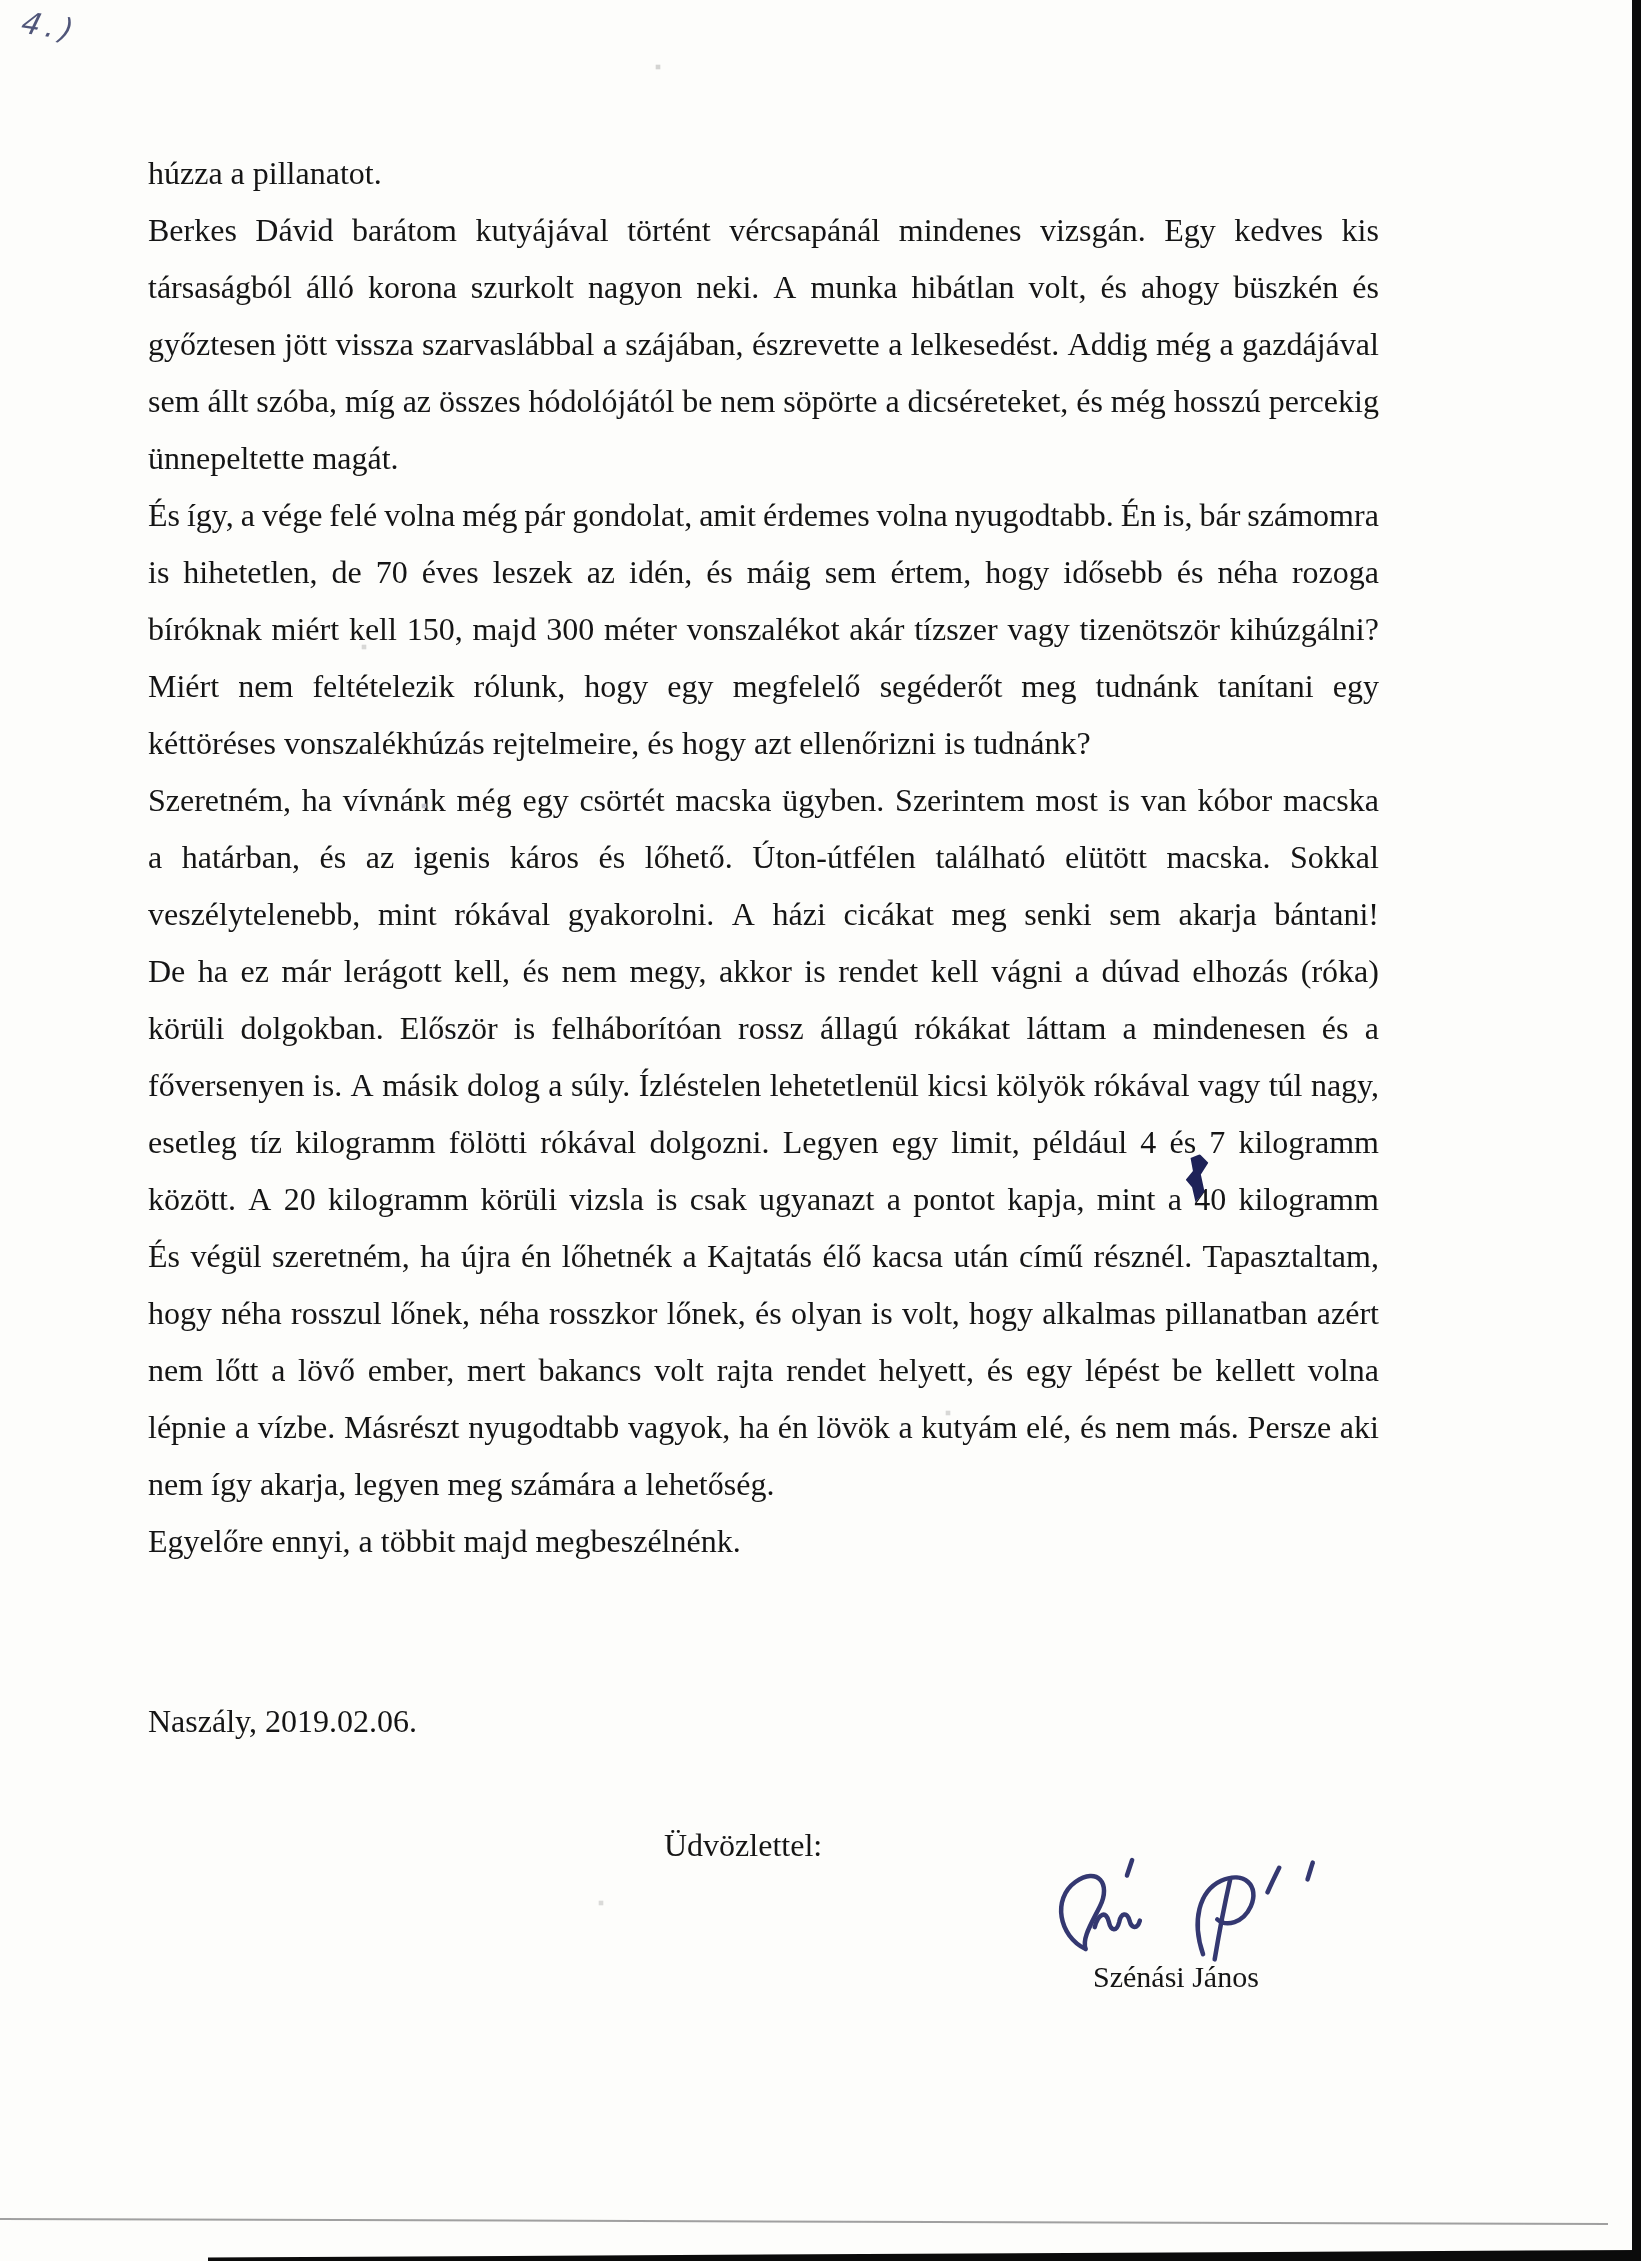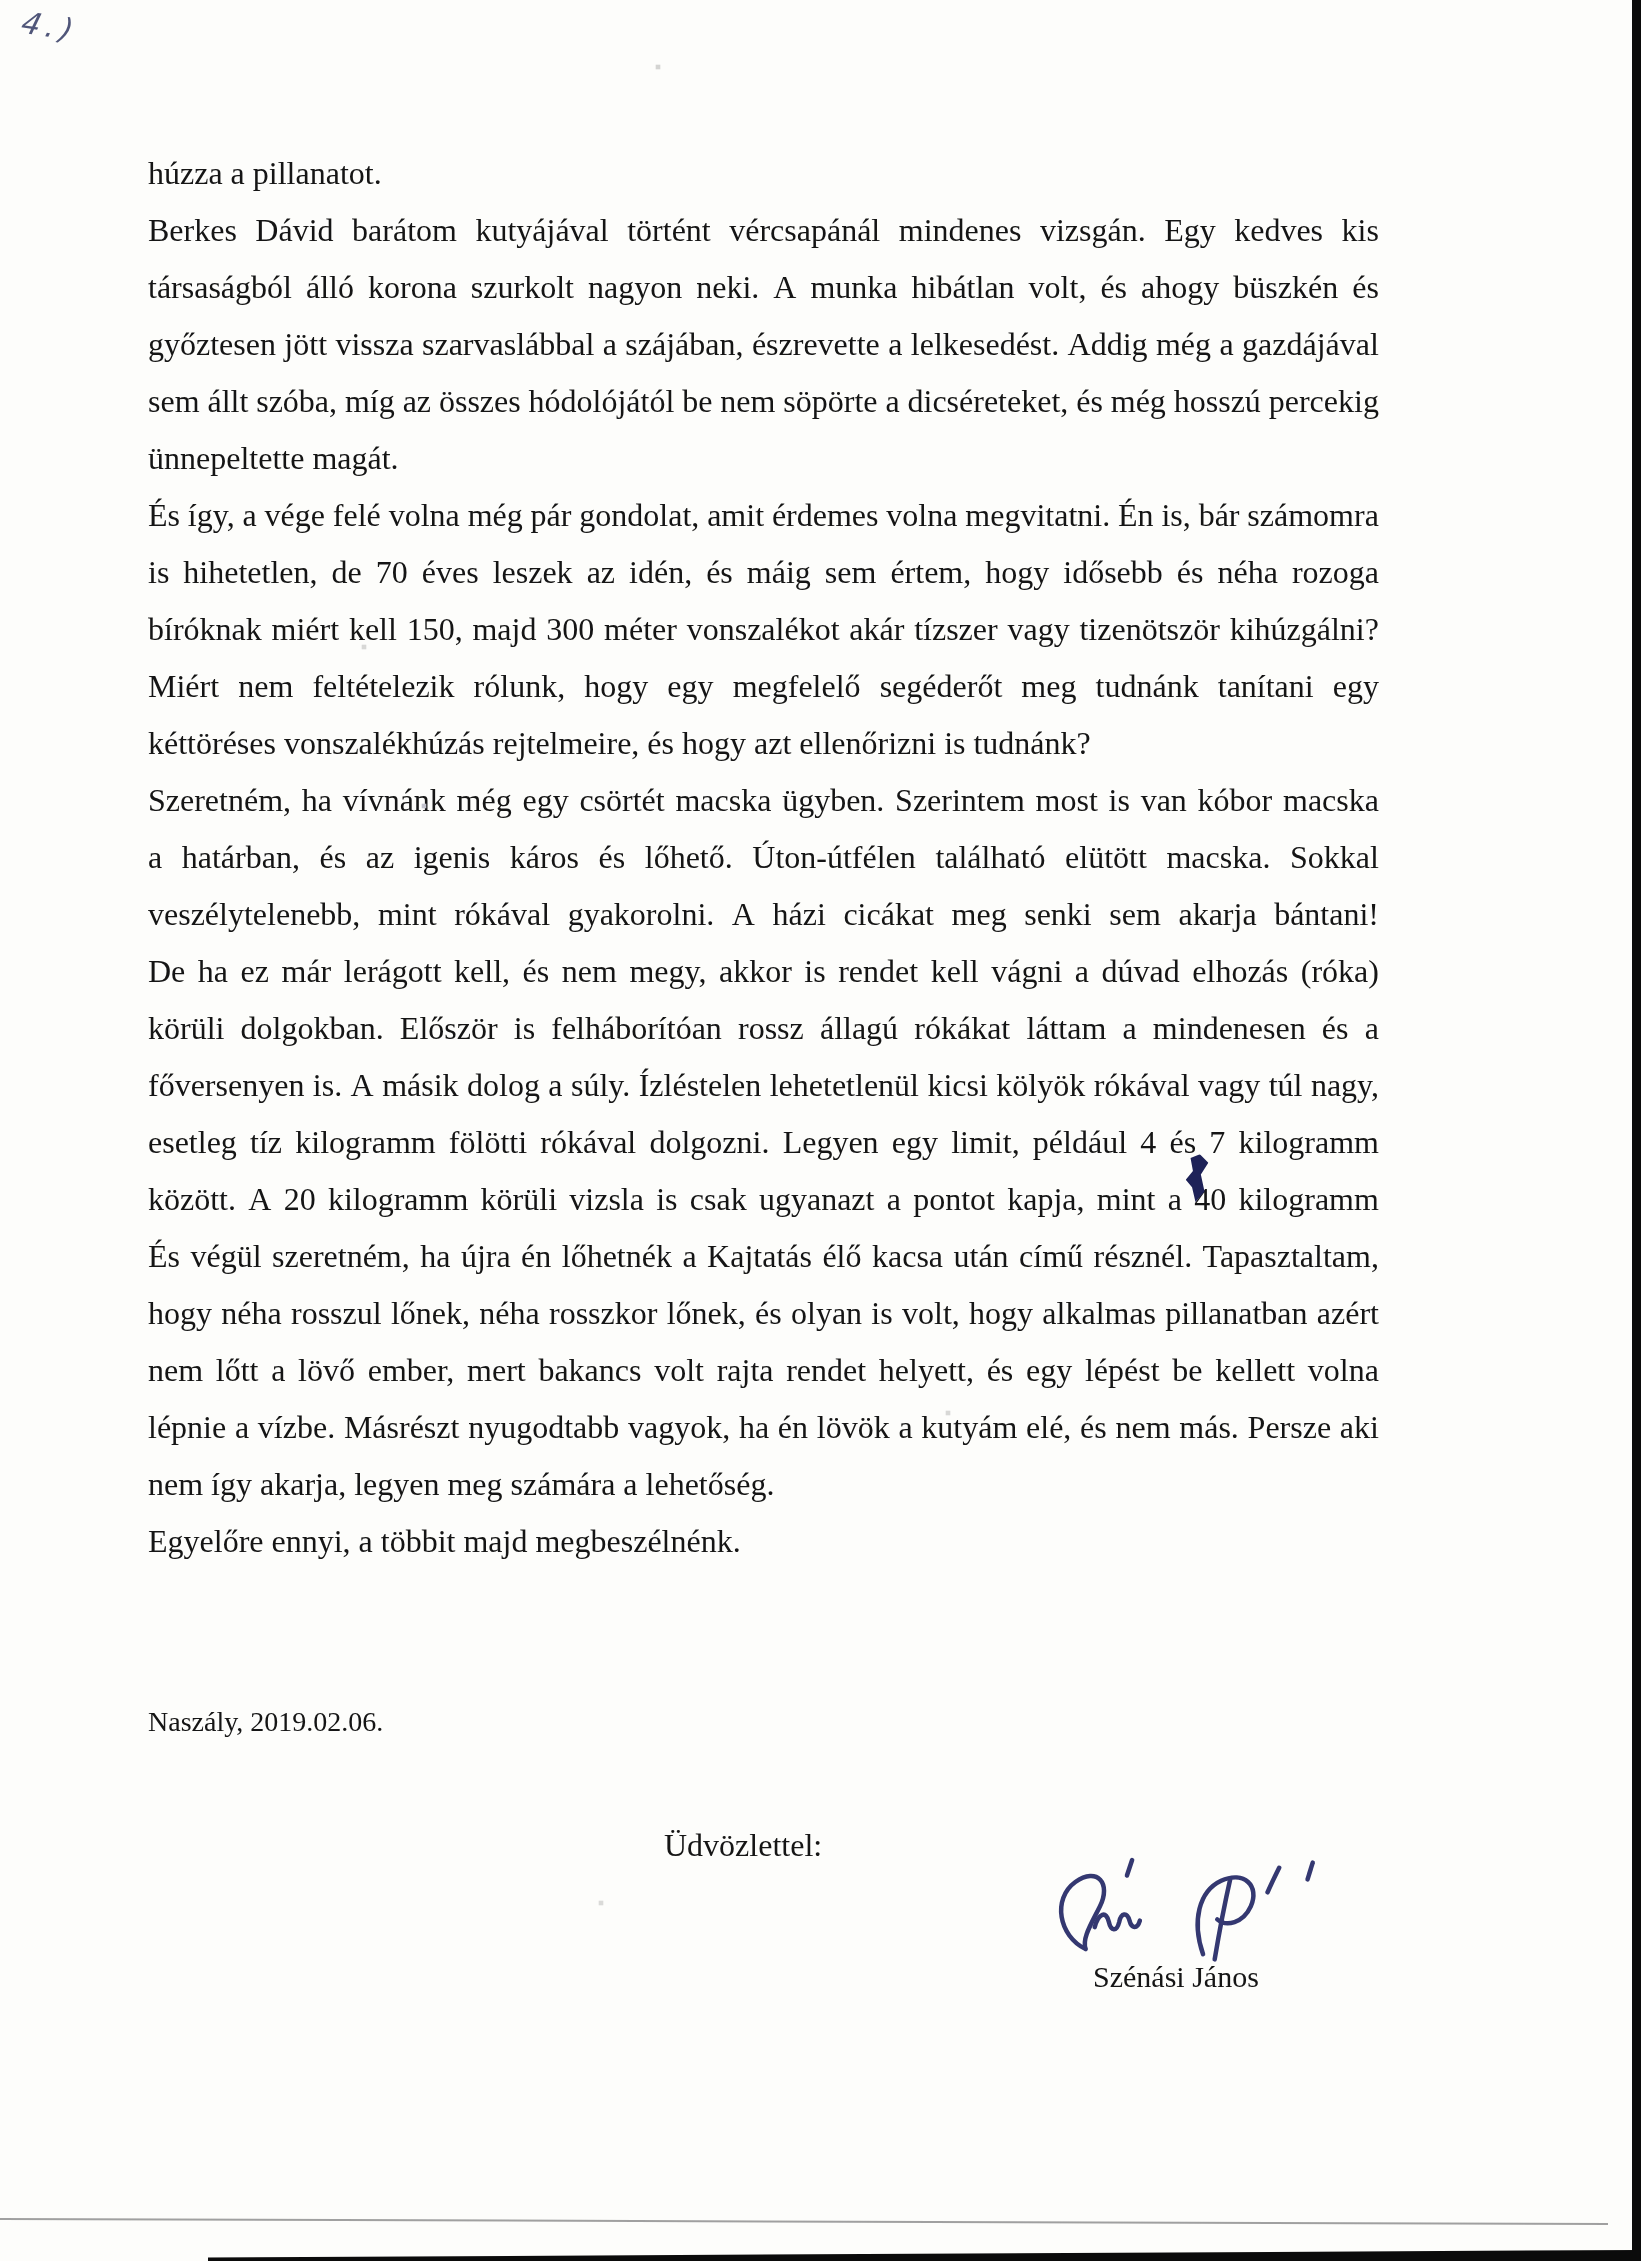--- a/index.html
+++ b/index.html
@@ -34,21 +34,21 @@
   }
   .line.fill{display:flex;justify-content:space-between;}
   .line.fill span{white-space:pre;}
   
   .ink-blot{
     position:absolute;left:1186px;top:1154px;width:20.7px;height:48px;
     background:#1e2258;
     clip-path:polygon(55% 0,100% 16%,70% 42%,96% 76%,58% 100%,34% 70%,0 56%,30% 36%,12% 10%);
     transform:rotate(6deg);
   }
-  .date-line{position:absolute;left:148px;top:1702px;font-size:28px;line-height:39px;}
+  .date-line{position:absolute;left:148px;top:1702px;font-size:32px;line-height:39px;}
   .closing{position:absolute;left:664px;top:1825px;font-size:32px;line-height:40px;}
   .signature-svg{position:absolute;left:1030px;top:1851px;}
   .signature-name{position:absolute;left:1093px;top:1959px;font-size:30px;line-height:36px;}
   
   .scan-fold-line{
     position:absolute;left:0;top:2218px;width:1608px;height:1.9px;
     background:#8f8f8f;opacity:.85;
     transform:rotate(0.18deg);transform-origin:left center;
   }
   .scan-edge-bottom{
@@ -148,21 +148,21 @@
         <span>a</span>
         <span>vége</span>
         <span>felé</span>
         <span>volna</span>
         <span>még</span>
         <span>pár</span>
         <span>gondolat,</span>
         <span>amit</span>
         <span>érdemes</span>
         <span>volna</span>
-        <span>megvitatni.</span>
+        <span>nyugodtabb.</span>
         <span>Én</span>
         <span>is,</span>
         <span>bár</span>
         <span>számomra</span>
       </div>
     <div class="line fill">
         <span>is</span>
         <span>hihetetlen,</span>
         <span>de</span>
         <span>70</span>

